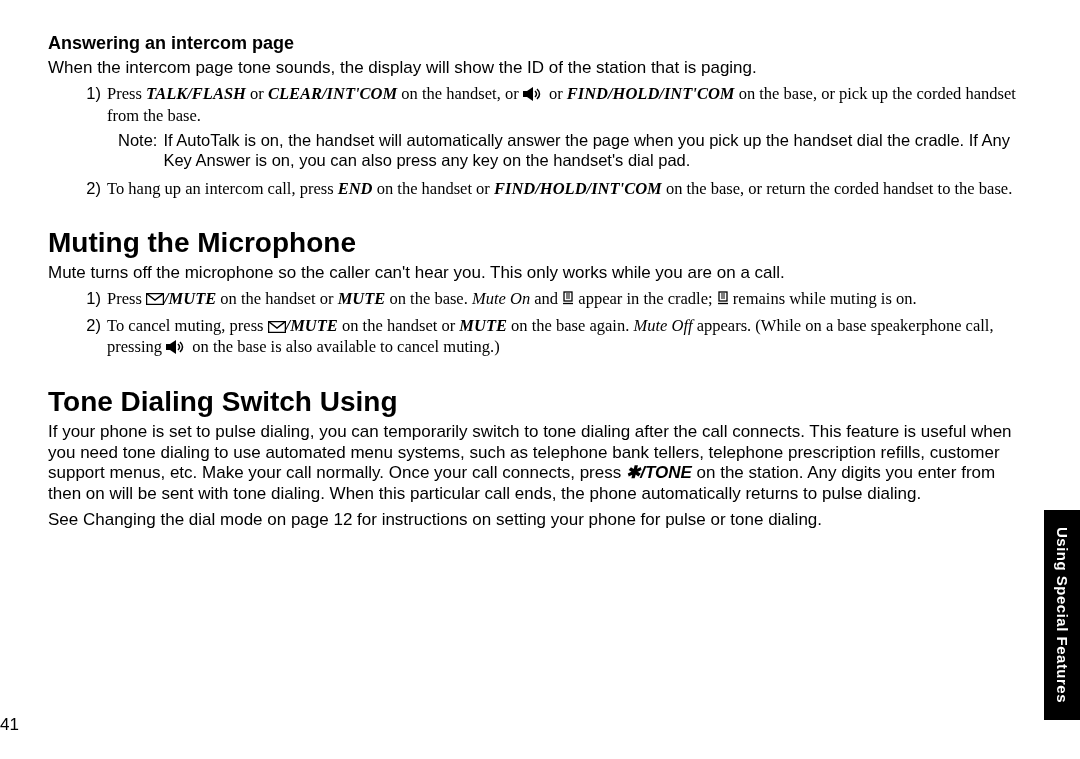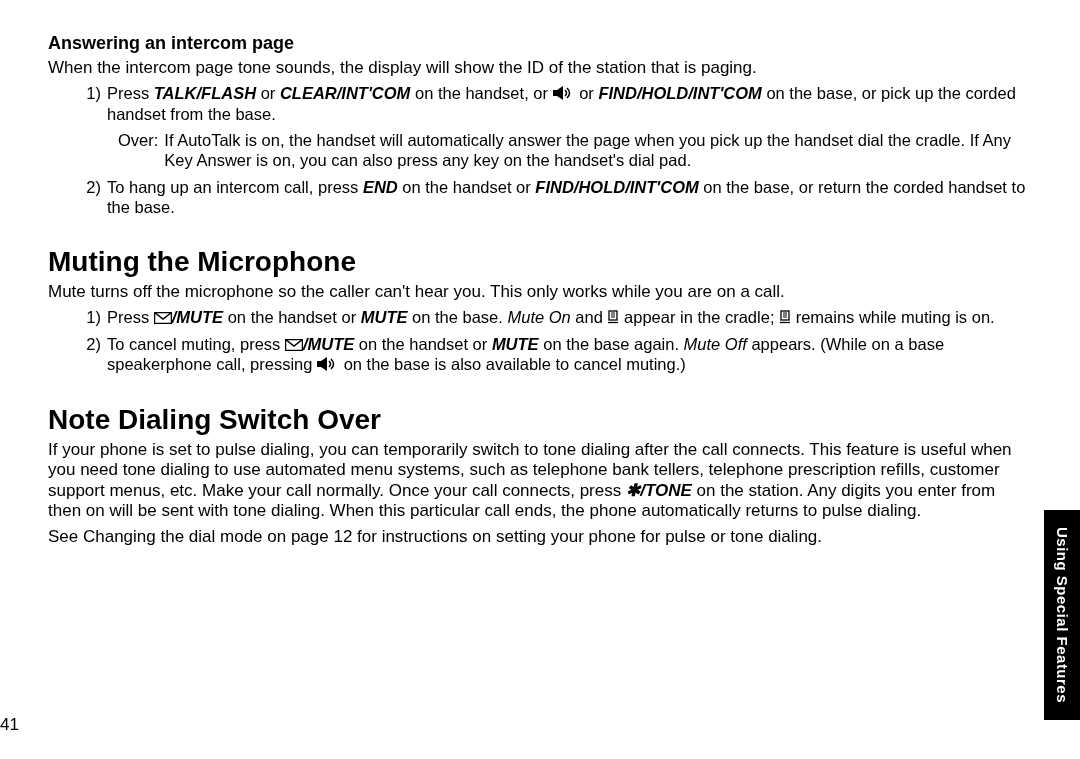--- a/index.html
+++ b/index.html
@@ -36,21 +36,21 @@
     .num-list .item {
       display: flex;
       margin-bottom: 6px;
     }
     .num-list .num {
       width: 24px;
       flex-shrink: 0;
       text-align: right;
       padding-right: 6px;
     }
-    .num-list .txt { flex: 1; }
+    .num-list .txt { flex: 1; font-family: Liberation Serif, serif; }
     .note-block {
       display: flex;
       margin-left: 35px;
       font-size: 16.5px;
       line-height: 1.2;
       margin-bottom: 8px;
     }
     .note-block .note-label {
       flex-shrink: 0;
       padding-right: 6px;
@@ -100,21 +100,21 @@
     <span class="txt">
       <span>Press </span><span class="bi">TALK/FLASH</span><span> or </span><span class="bi">CLEAR/INT'COM</span><span> on the handset, or </span><span class="icon"><svg width="22" height="14" viewBox="0 0 22 14">
             <rect x="0" y="4" width="4" height="6" fill="#000"></rect>
             <polygon points="4,4 10,0 10,14 4,10" fill="#000"></polygon>
             <path d="M12 4 Q15 7 12 10" stroke="#000" stroke-width="1.5" fill="none"></path>
             <path d="M14 2 Q19 7 14 12" stroke="#000" stroke-width="1.5" fill="none"></path>
           </svg></span><span> or </span><span class="bi">FIND/HOLD/INT'COM</span><span> on the base, or pick up the corded handset from the base.</span>
     </span>
   </div>
   <div class="note-block">
-    <span class="note-label">Over:</span>
+    <span class="note-label">Note:</span>
     <span class="note-txt">If AutoTalk is on, the handset will automatically answer the page when you pick up the handset dial the cradle. If Any Key Answer is on, you can also press any key on the handset's dial pad.</span>
   </div>
   <div class="item">
     <span class="num">2)</span>
     <span class="txt">
       <span>To hang up an intercom call, press </span><span class="bi">END</span><span> on the handset or </span><span class="bi">FIND/HOLD/INT'COM</span><span> on the base, or return the corded handset to the base.</span>
     </span>
   </div>
 </div>
 
@@ -151,21 +151,21 @@
           </svg></span><span class="bi">/MUTE</span><span> on the handset or </span><span class="bi">MUTE</span><span> on the base again. </span><span class="it">Mute Off</span><span> appears. (While on a base speakerphone call, pressing </span><span class="icon"><svg width="22" height="14" viewBox="0 0 22 14">
             <rect x="0" y="4" width="4" height="6" fill="#000"></rect>
             <polygon points="4,4 10,0 10,14 4,10" fill="#000"></polygon>
             <path d="M12 4 Q15 7 12 10" stroke="#000" stroke-width="1.5" fill="none"></path>
             <path d="M14 2 Q19 7 14 12" stroke="#000" stroke-width="1.5" fill="none"></path>
           </svg></span><span> on the base is also available to cancel muting.)</span>
     </span>
   </div>
 </div>
 
-<h2 class="section-heading">Note Dialing Switch Over</h2>
+<h2 class="section-heading">Tone Dialing Switch Using</h2>
 <p class="intro">
   <span>If your phone is set to pulse dialing, you can temporarily switch to tone dialing after the call connects. This feature is useful when you need tone dialing to use automated menu systems, such as telephone bank tellers, telephone prescription refills, customer support menus, etc. Make your call normally. Once your call connects, press </span><span class="bi">✱/TONE</span><span> on the station. Any digits you enter from then on will be sent with tone dialing. When this particular call ends, the phone automatically returns to pulse dialing.</span>
 </p>
 <p class="intro">See Changing the dial mode on page 12 for instructions on setting your phone for pulse or tone dialing.</p>
 
 <div class="side-tab">
   <span>Using Special Features</span>
 </div>
 
 <div class="page-num">41</div>

